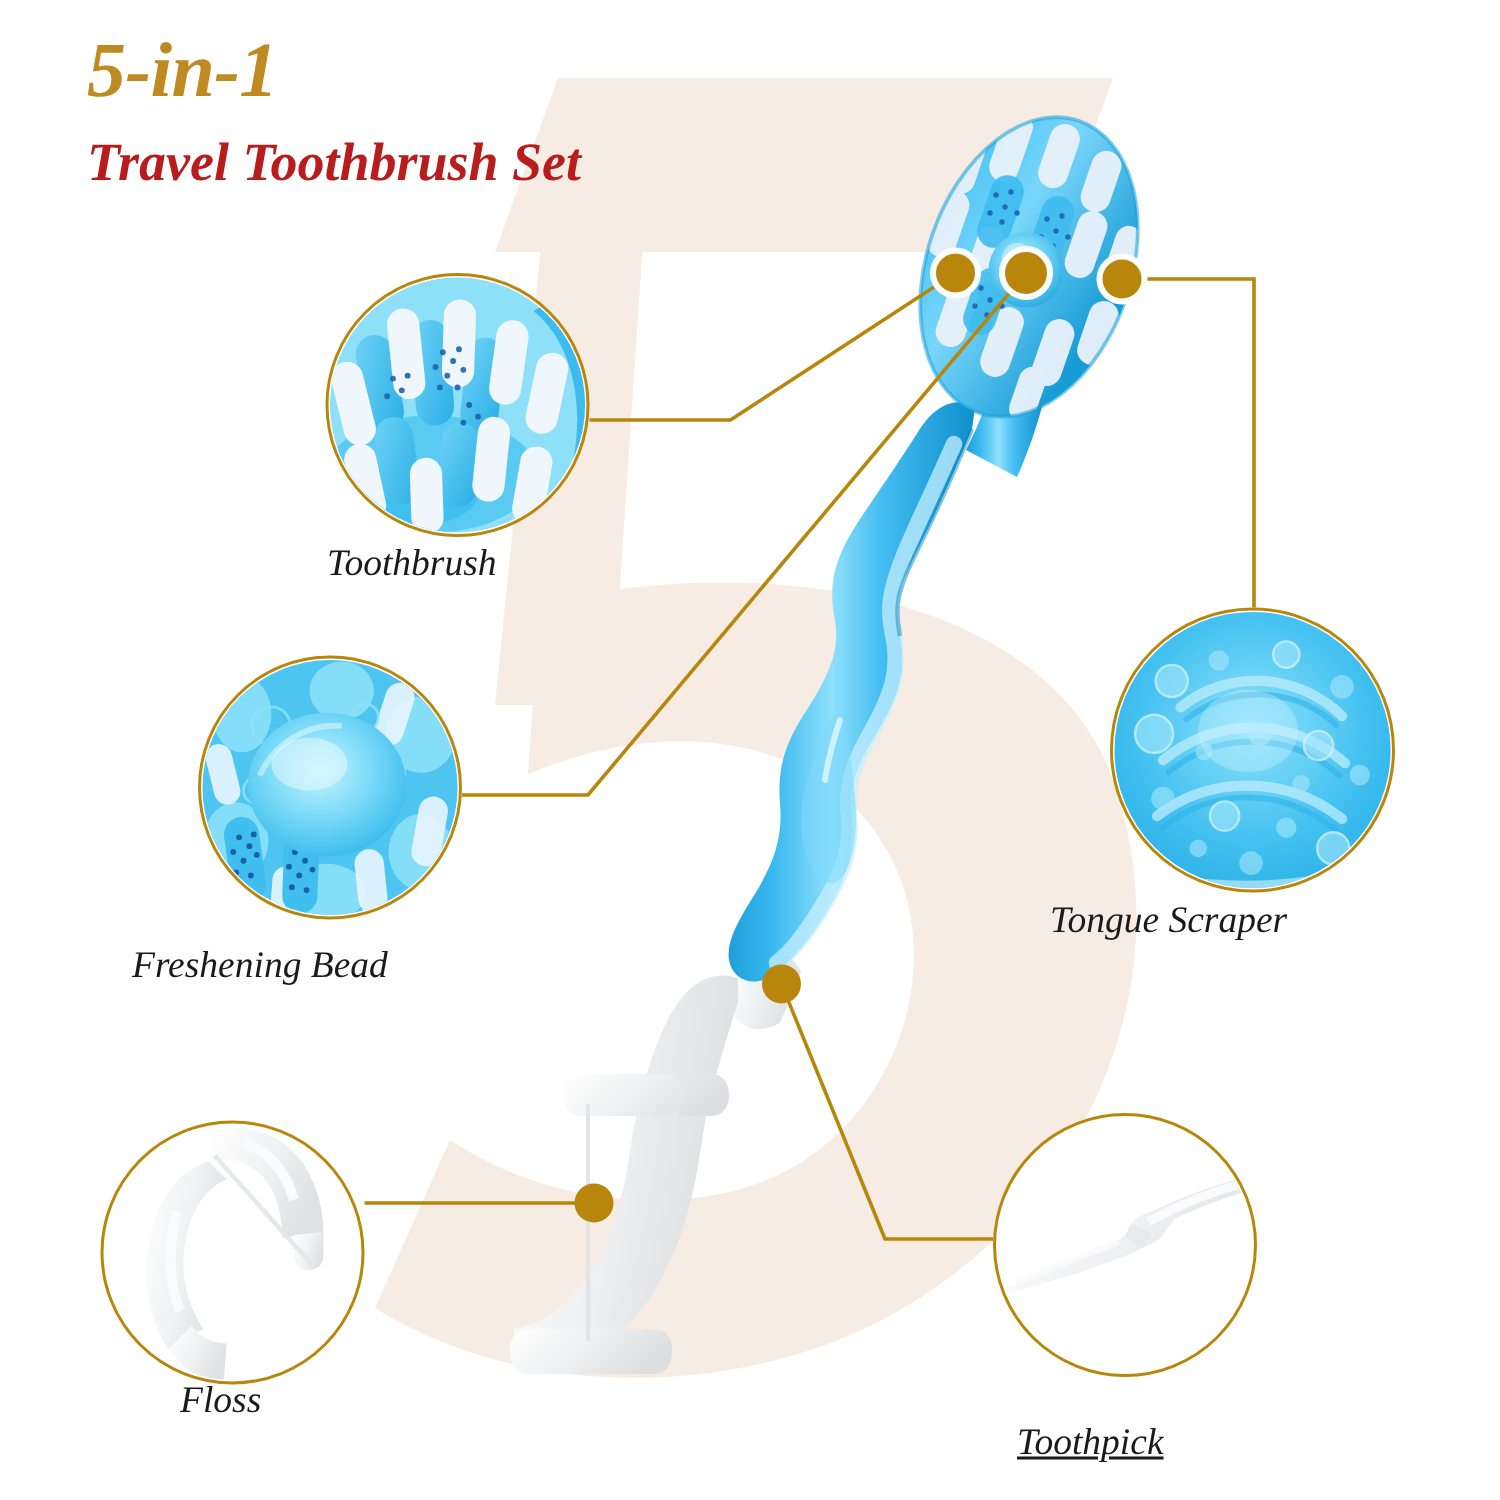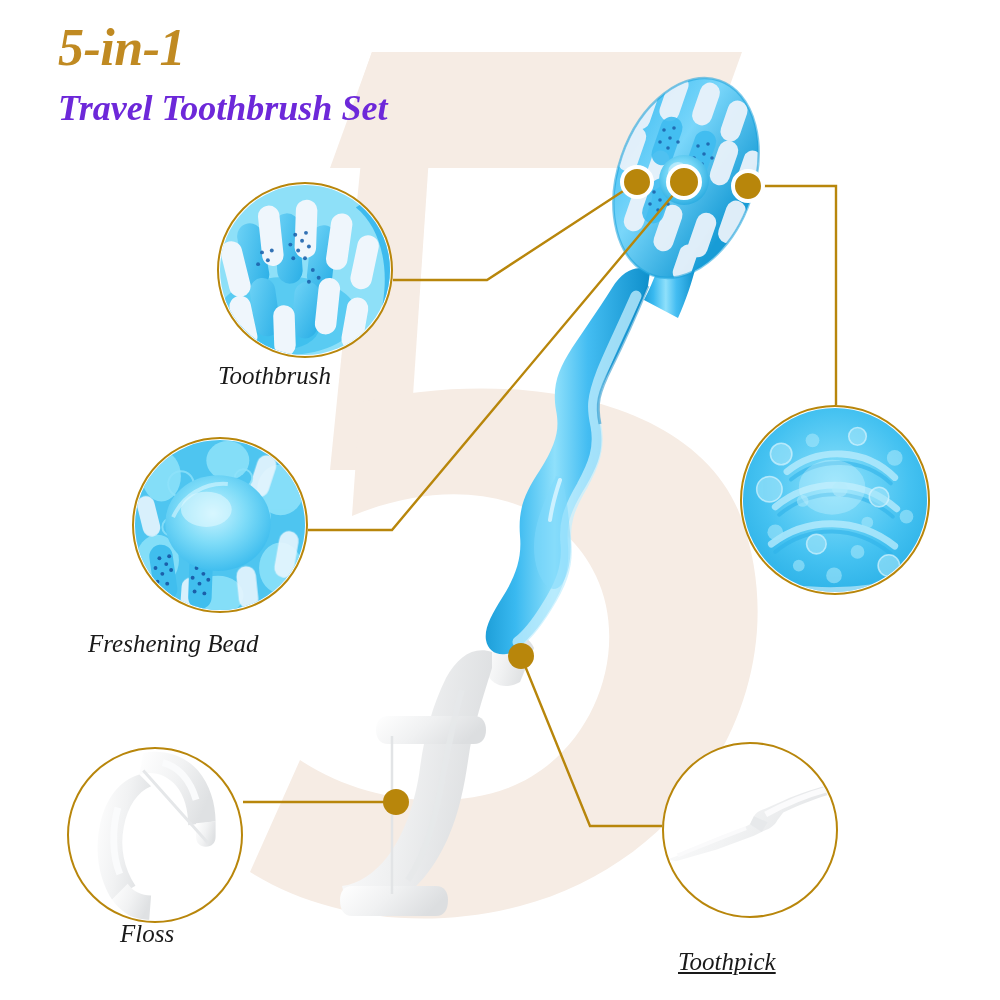--- a/index.html
+++ b/index.html
@@ -18,21 +18,21 @@
 
   
   .title-block{position:absolute;left:58px;top:22px;z-index:40;}
   .title-main{
     font-size:52px;font-weight:bold;font-style:italic;
     color:#C08A22;line-height:1;letter-spacing:-0.5px;
     white-space:nowrap;
   }
   .title-sub{
     font-size:36px;font-weight:bold;font-style:italic;
-    color:#6d28d9;line-height:1;margin-top:16px;
+    color:#b91c1c;line-height:1;margin-top:16px;
     white-space:nowrap;
   }
 
   
   .label{
     position:absolute;z-index:45;
     font-style:italic;color:#1a1a1a;
     font-size:25px;line-height:1.12;
     white-space:nowrap;
   }
@@ -510,18 +510,19 @@
     <div class="title-main">5-in-1</div>
     <div class="title-sub">Travel Toothbrush Set</div>
   </div>
 
   <div class="label" style="left:218px;top:362px;">Toothbrush</div>
 
   <div class="label center" style="left:88px;top:630px;">
     <span>Freshening Bead</span>
   </div>
 
+  <div class="label" style="left:700px;top:600px;">Tongue Scraper</div>
 
   <div class="label" style="left:120px;top:920px;">Floss</div>
 
   <div class="label" style="left:678px;top:948px;text-decoration:underline;">Toothpick</div>
 
 </div>
 
 </body></html>

